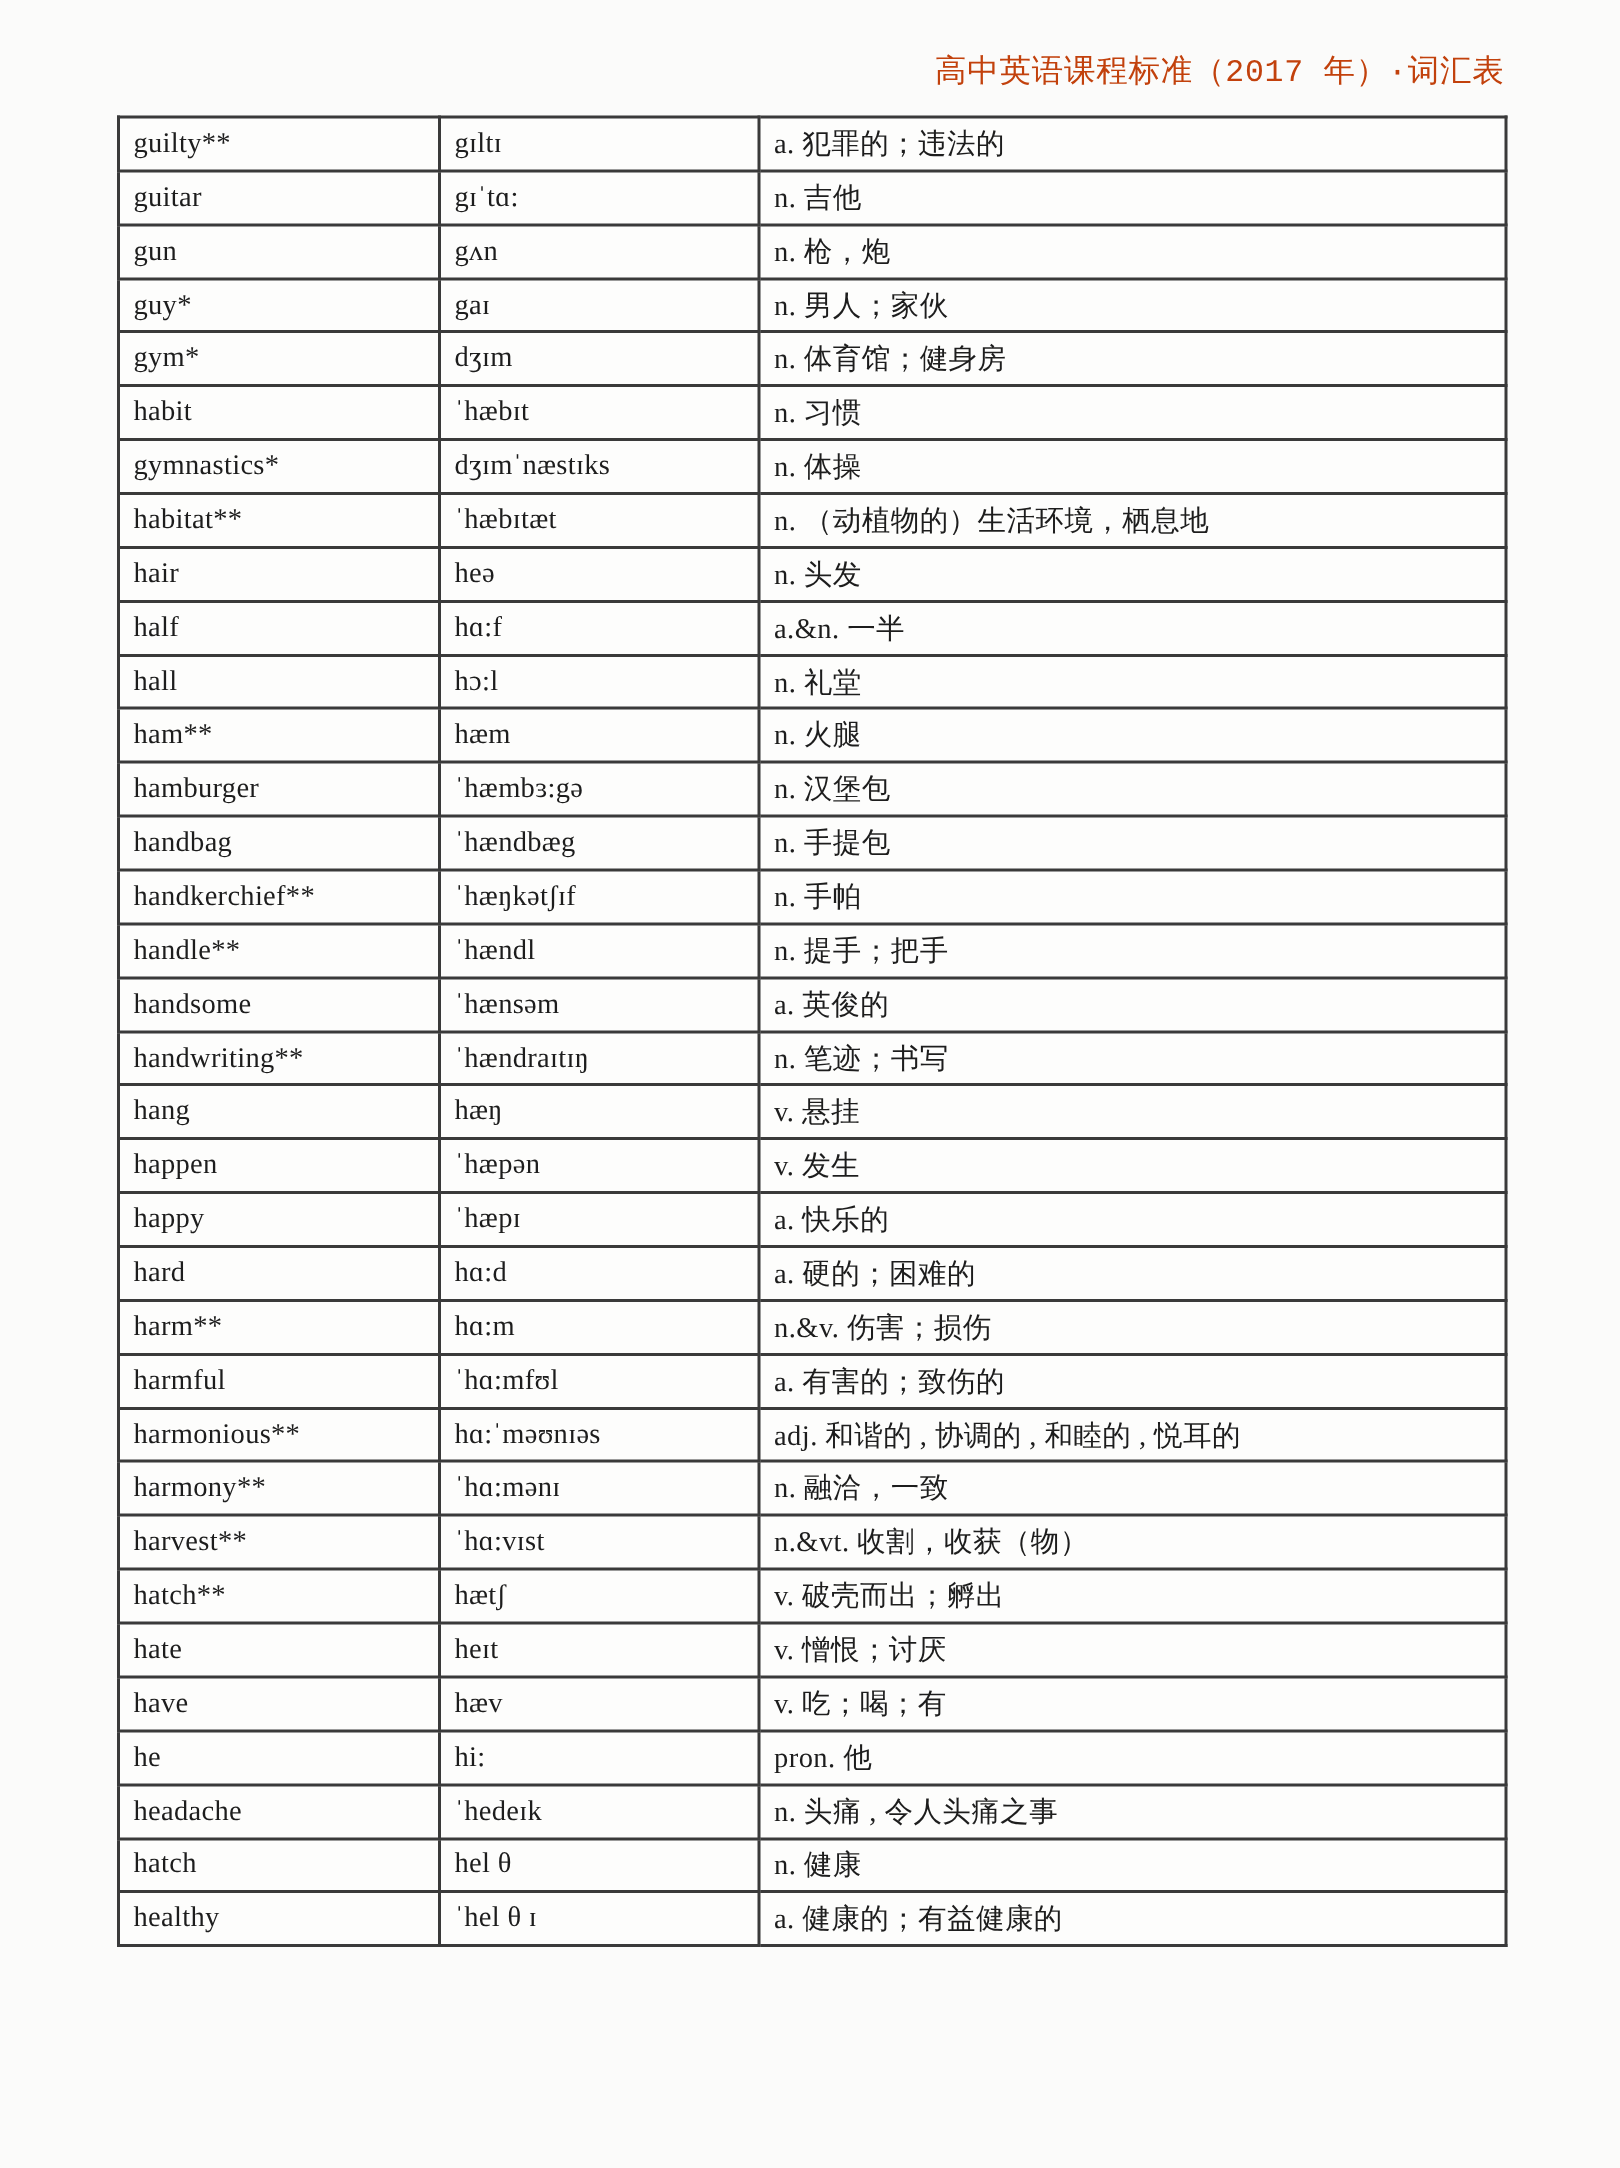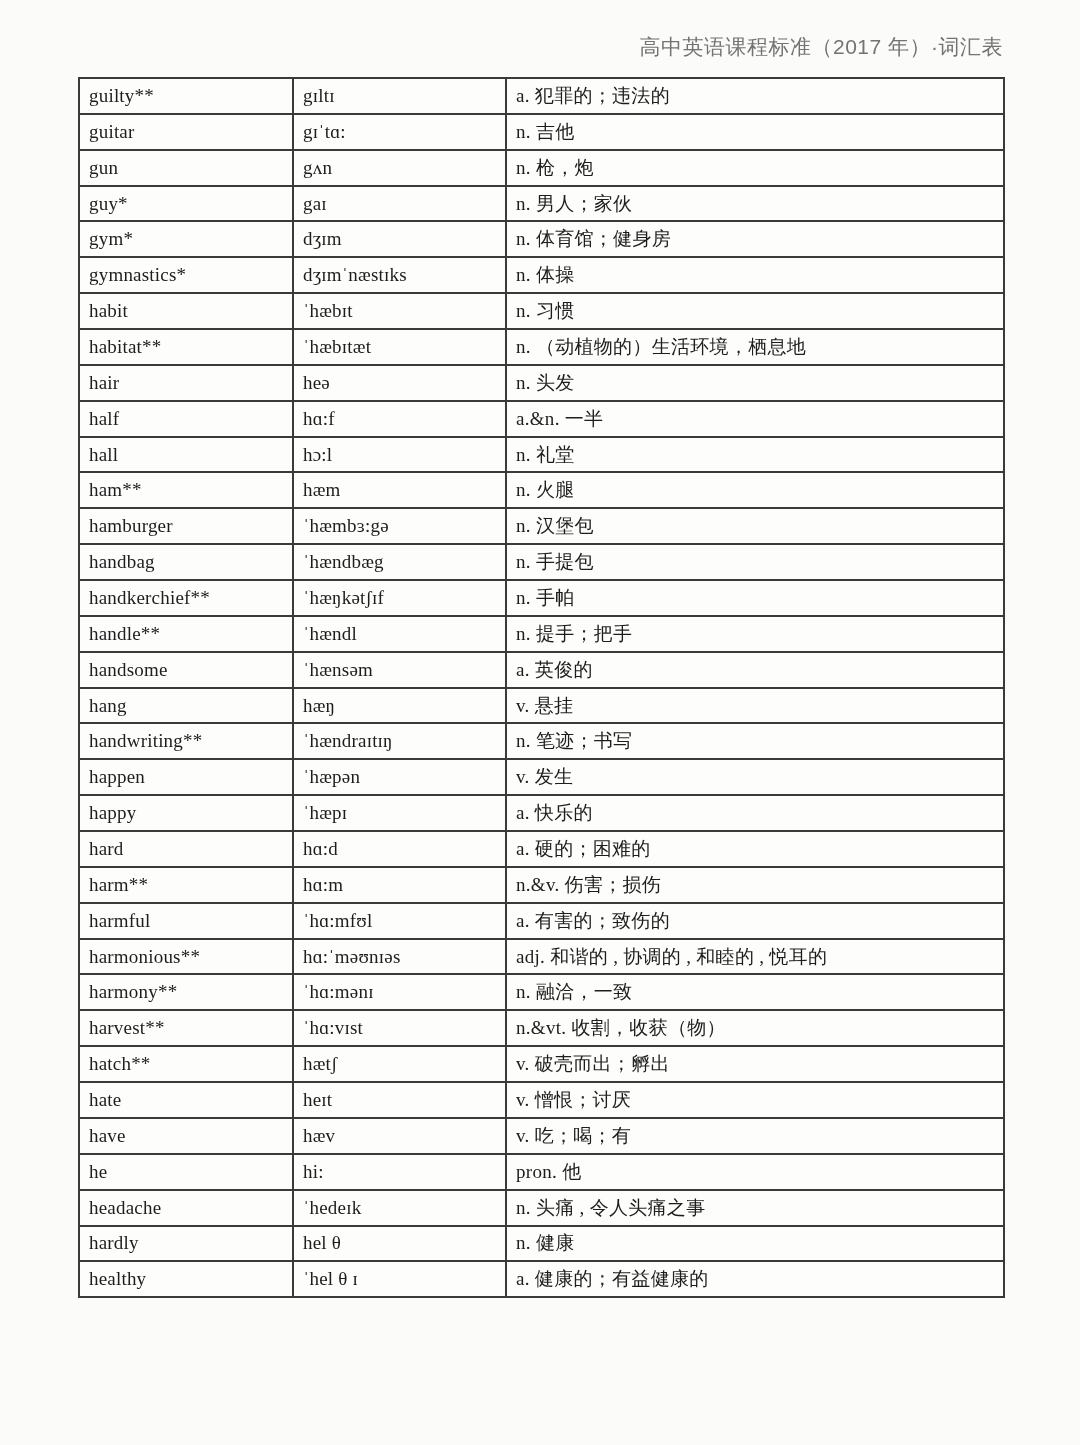--- a/index.html
+++ b/index.html
@@ -13,24 +13,24 @@
     height: 1445px;
     background: #fbfbfa;
     overflow: hidden;
     font-family: "Liberation Serif", "DejaVu Serif", serif;
     color: #1d1d1d;
   }
   .page-header {
     position: absolute;
     top: 33px;
     right: 77px;
-    font-family: Liberation Sans, sans-serif;
+    font-family: Liberation Mono, monospace;
     font-size: 21px;
     font-weight: 500;
-    color: #737373;
+    color: #c2410c;
     letter-spacing: 0.5px;
     white-space: nowrap;
   }
   table.vocab {
     position: absolute;
     left: 78px;
     top: 77px;
     width: 927px;
     border-collapse: collapse;
     table-layout: fixed;
@@ -90,32 +90,32 @@
     <td class="col-mean">n. 男人；家伙</td>
   </tr>
 
   <tr>
     <td class="col-word">gym*</td>
     <td class="col-phon">dʒɪm</td>
     <td class="col-mean">n. 体育馆；健身房</td>
   </tr>
 
   <tr>
+    <td class="col-word">habit</td>
+    <td class="col-phon">ˈhæbɪt</td>
+    <td class="col-mean">n. 习惯</td>
+  </tr>
+
+  <tr>
     <td class="col-word">gymnastics*</td>
     <td class="col-phon">dʒɪmˈnæstɪks</td>
     <td class="col-mean">n. 体操</td>
   </tr>
 
   <tr>
-    <td class="col-word">habit</td>
-    <td class="col-phon">ˈhæbɪt</td>
-    <td class="col-mean">n. 习惯</td>
-  </tr>
-
-  <tr>
     <td class="col-word">habitat**</td>
     <td class="col-phon">ˈhæbɪtæt</td>
     <td class="col-mean">n. （动植物的）生活环境，栖息地</td>
   </tr>
 
   <tr>
     <td class="col-word">hair</td>
     <td class="col-phon">heə</td>
     <td class="col-mean">n. 头发</td>
   </tr>
@@ -163,32 +163,32 @@
     <td class="col-mean">n. 提手；把手</td>
   </tr>
 
   <tr>
     <td class="col-word">handsome</td>
     <td class="col-phon">ˈhænsəm</td>
     <td class="col-mean">a. 英俊的</td>
   </tr>
 
   <tr>
+    <td class="col-word">handwriting**</td>
+    <td class="col-phon">ˈhændraɪtɪŋ</td>
+    <td class="col-mean">n. 笔迹；书写</td>
+  </tr>
+
+  <tr>
     <td class="col-word">hang</td>
     <td class="col-phon">hæŋ</td>
     <td class="col-mean">v. 悬挂</td>
   </tr>
 
   <tr>
-    <td class="col-word">handwriting**</td>
-    <td class="col-phon">ˈhændraɪtɪŋ</td>
-    <td class="col-mean">n. 笔迹；书写</td>
-  </tr>
-
-  <tr>
     <td class="col-word">happen</td>
     <td class="col-phon">ˈhæpən</td>
     <td class="col-mean">v. 发生</td>
   </tr>
 
   <tr>
     <td class="col-word">happy</td>
     <td class="col-phon">ˈhæpɪ</td>
     <td class="col-mean">a. 快乐的</td>
   </tr>
@@ -256,21 +256,21 @@
   </tr>
 
 
   <tr>
     <td class="col-word">headache</td>
     <td class="col-phon">ˈhedeɪk</td>
     <td class="col-mean">n. 头痛 , 令人头痛之事</td>
   </tr>
 
   <tr>
-    <td class="col-word">hardly</td>
+    <td class="col-word">hatch</td>
     <td class="col-phon">hel θ</td>
     <td class="col-mean">n. 健康</td>
   </tr>
 
   <tr>
     <td class="col-word">healthy</td>
     <td class="col-phon">ˈhel θ ɪ</td>
     <td class="col-mean">a. 健康的；有益健康的</td>
   </tr>
 </tbody>

